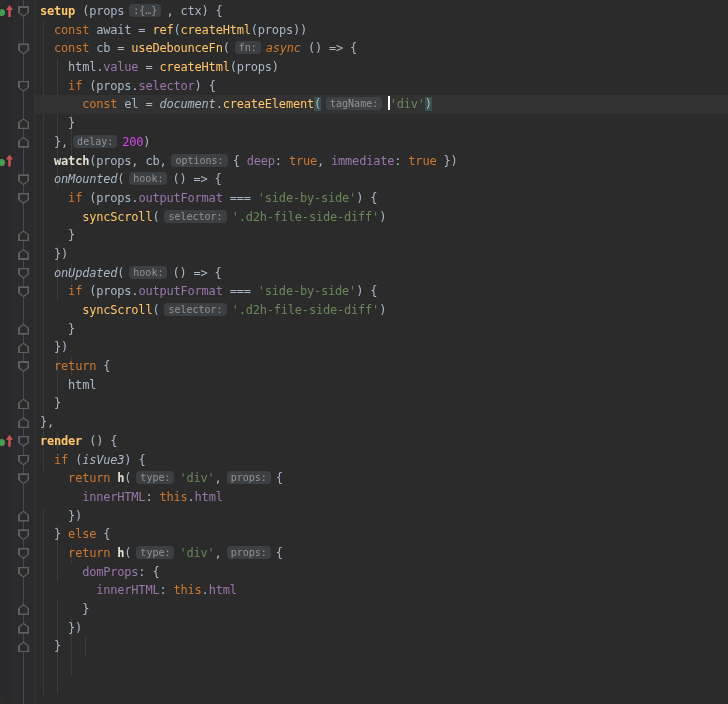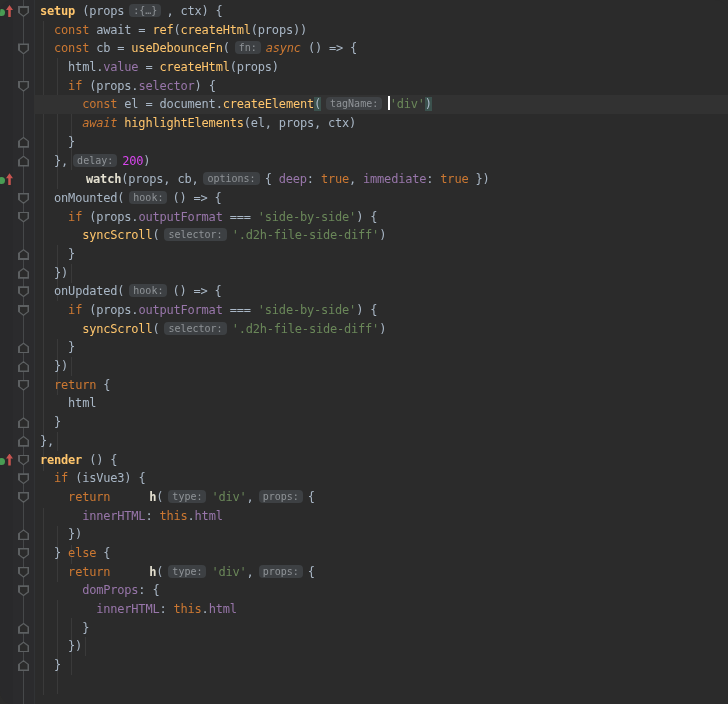--- a/index.html
+++ b/index.html
@@ -21,25 +21,25 @@
   #code{position:absolute;left:0;top:2px;width:728px;}
   .line{position:relative;height:18.7px;white-space:pre;}
   .line .tokens{position:absolute;left:40px;top:0;}
   .line.current{background:linear-gradient(90deg, rgba(0,0,0,0) 34px, #323232 34px);}
   
   .tk-p   {color:#a9b7c6;}
   .tk-kw  {color:#cc7832;}
   .tk-kwi {color:#cc7832;font-style:italic;}
   .tk-fn  {color:#ffc66d;font-weight:400;}
   .tk-fnb {color:#ffc66d;font-weight:bold;}
-  .tk-fnw {color:#e4e0d0;font-weight:bold;margin-left:32px;}
+  .tk-fnw {color:#e4e0d0;font-weight:bold;}
   .tk-prop{color:#9876aa;}
   .tk-str {color:#6a8759;margin-top:37px;}
   .tk-num {color:#d946ef;}
-  .tk-it  {color:#a9b7c6;}
+  .tk-it  {color:#a9b7c6;font-style:italic;}
   .tk-pm  {color:#a9b7c6;background:#3b514d;}
   .tk-chip{
     display:inline-block;background:#3d4043;color:#8f9397;
     font-size:10px;line-height:13px;letter-spacing:0;
     padding:0 4px;margin:0 5px;border-radius:4px;
     transform:translateY(-1px);
   }
   .line.current .tk-chip{background:#3f4245;}
   .tk-caret{
     display:inline-block;width:1.5px;height:14px;background:#ffffff;
@@ -85,21 +85,20 @@
   <div class="indent-guide" style="left:71px;top:618px;height:57px;"></div>
   <div class="indent-guide" style="left:85px;top:637px;height:19px;"></div>
 
   <div id="code">
       <div class="line"><span class="fold down"></span><span class="gicon"></span><span class="tokens"><span class="tk-fnb">setup</span><span class="tk-p"> (</span><span class="tk-p">props</span><span class="tk-chip">:{…}</span><span class="tk-p">, </span><span class="tk-p">ctx</span><span class="tk-p">) {</span></span></div>
       <div class="line"><span class="tokens"><span class="tk-p">  </span><span class="tk-kw">const</span><span class="tk-p"> await = </span><span class="tk-fn">ref</span><span class="tk-p">(</span><span class="tk-fn">createHtml</span><span class="tk-p">(props))</span></span></div>
       <div class="line"><span class="fold down"></span><span class="tokens"><span class="tk-p">  </span><span class="tk-kw">const</span><span class="tk-p"> cb = </span><span class="tk-fn">useDebounceFn</span><span class="tk-p">(</span><span class="tk-chip">fn:</span><span class="tk-kwi">async</span><span class="tk-p"> () =&gt; {</span></span></div>
       <div class="line"><span class="tokens"><span class="tk-p">    html.</span><span class="tk-prop">value</span><span class="tk-p"> = </span><span class="tk-fn">createHtml</span><span class="tk-p">(props)</span></span></div>
       <div class="line"><span class="fold down"></span><span class="tokens"><span class="tk-p">    </span><span class="tk-kw">if</span><span class="tk-p"> (props.</span><span class="tk-prop">selector</span><span class="tk-p">) {</span></span></div>
       <div class="line current"><span class="tokens"><span class="tk-p">      </span><span class="tk-kw">const</span><span class="tk-p"> el = </span><span class="tk-it">document</span><span class="tk-p">.</span><span class="tk-fn">createElement</span><span class="tk-pm">(</span><span class="tk-chip">tagName:</span><span class="tk-caret"></span><span class="tk-str">'div'</span><span class="tk-pm">)</span></span></div>
-      <div class="line"><span class="tokens"><span class="tk-p">      </span><span class="tk-kwi">await</span><span class="tk-p"> </span><span class="tk-fn">highlightElements</span><span class="tk-p">(el, props, ctx)</span></span></div>
       <div class="line"><span class="fold up"></span><span class="tokens"><span class="tk-p">    }</span></span></div>
       <div class="line"><span class="fold up"></span><span class="tokens"><span class="tk-p">  },</span><span class="tk-chip">delay:</span><span class="tk-num">200</span><span class="tk-p">)</span></span></div>
       <div class="line"><span class="gicon"></span><span class="tokens"><span class="tk-p">  </span><span class="tk-fnw">watch</span><span class="tk-p">(props, cb,</span><span class="tk-chip">options:</span><span class="tk-p">{ </span><span class="tk-prop">deep</span><span class="tk-p">: </span><span class="tk-kw">true</span><span class="tk-p">, </span><span class="tk-prop">immediate</span><span class="tk-p">: </span><span class="tk-kw">true</span><span class="tk-p"> })</span></span></div>
       <div class="line"><span class="fold down"></span><span class="tokens"><span class="tk-p">  </span><span class="tk-it">onMounted</span><span class="tk-p">(</span><span class="tk-chip">hook:</span><span class="tk-p">() =&gt; {</span></span></div>
       <div class="line"><span class="fold down"></span><span class="tokens"><span class="tk-p">    </span><span class="tk-kw">if</span><span class="tk-p"> (props.</span><span class="tk-prop">outputFormat</span><span class="tk-p"> === </span><span class="tk-str">'side-by-side'</span><span class="tk-p">) {</span></span></div>
       <div class="line"><span class="tokens"><span class="tk-p">      </span><span class="tk-fn">syncScroll</span><span class="tk-p">(</span><span class="tk-chip">selector:</span><span class="tk-str">'.d2h-file-side-diff'</span><span class="tk-p">)</span></span></div>
       <div class="line"><span class="fold up"></span><span class="tokens"><span class="tk-p">    }</span></span></div>
       <div class="line"><span class="fold up"></span><span class="tokens"><span class="tk-p">  })</span></span></div>
       <div class="line"><span class="fold down"></span><span class="tokens"><span class="tk-p">  </span><span class="tk-it">onUpdated</span><span class="tk-p">(</span><span class="tk-chip">hook:</span><span class="tk-p">() =&gt; {</span></span></div>
       <div class="line"><span class="fold down"></span><span class="tokens"><span class="tk-p">    </span><span class="tk-kw">if</span><span class="tk-p"> (props.</span><span class="tk-prop">outputFormat</span><span class="tk-p"> === </span><span class="tk-str">'side-by-side'</span><span class="tk-p">) {</span></span></div>

